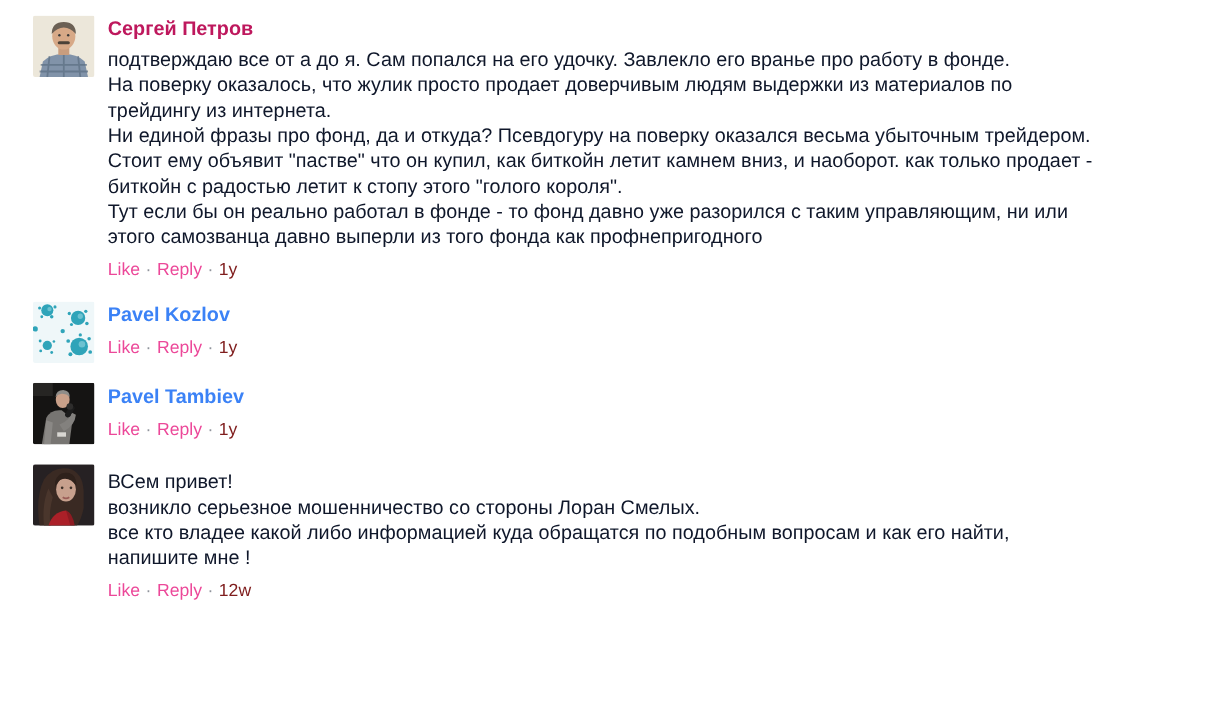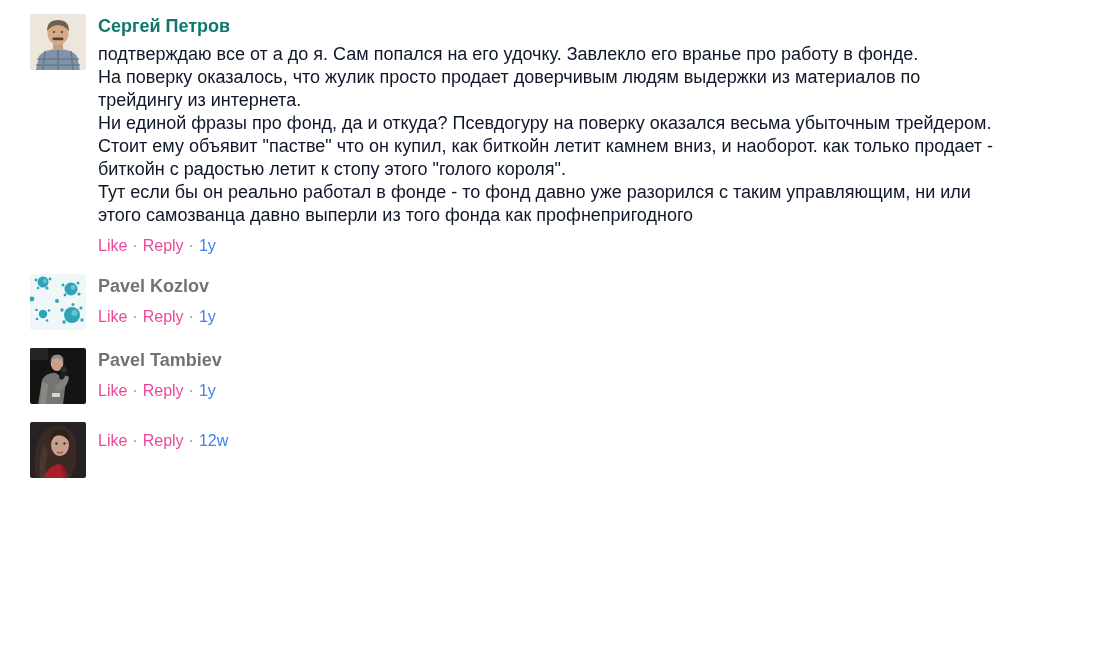--- a/index.html
+++ b/index.html
@@ -15,34 +15,34 @@
     flex: 0 0 56px; width: 56px; height: 56px;
     border-radius: 2px; overflow: hidden; cursor: pointer;
   }
   .avatar svg { display: block; }
   .content { margin-left: 12px; min-width: 0; }
   .author {
     display: inline-block;
     font-size: 18px; font-weight: bold; line-height: 24px;
     text-decoration: none; cursor: pointer;
   }
-  .author.dark { color: #0f766e; }
-  .author.link { color: #737373; }
+  .author.dark { color: #be185d; }
+  .author.link { color: #3b82f6; }
   .text {
     margin-top: 5px;
     font-size: 18px; line-height: 23px; color: #0f172a;
     white-space: pre-line;
   }
   .actions {
     margin-top: 9px;
     font-size: 16px; line-height: 20px; color: #90949c;
   }
   .actions a { color: #ec4899; text-decoration: none; cursor: pointer; }
   .sep { color: #90949c; margin: 0 5px; }
-  .time { color: #3b82f6; cursor: pointer; }
+  .time { color: #7f1d1d; cursor: pointer; }
 </style>
 </head>
 <body>
 
 <div class="comments-list">
 
   <div class="comment">
     <div class="avatar">
       <svg width="56" height="56" viewBox="0 0 56 56">
         <rect width="56" height="56" fill="#ece7da"></rect>
@@ -154,19 +154,23 @@
         <ellipse cx="30" cy="23" rx="9" ry="11" fill="#c7a08d"></ellipse>
         <path d="M20 16 Q23 6 33 8 Q40 10 39.5 20 Q34 12 27 13.5 Q22 14.5 20 22 Z" fill="#2e211b"></path>
         <circle cx="26.5" cy="21.5" r="1.2" fill="#3c2f28"></circle>
         <circle cx="34.5" cy="21.5" r="1.2" fill="#3c2f28"></circle>
         <path d="M27 30 Q30 32 33 30" stroke="#9a5d57" stroke-width="1.6" fill="none"></path>
         <path d="M14 56 Q18 43 30 42 L34 46 L34 56 Z" fill="#ab2028"></path>
         <path d="M30 42 Q36 44 38 56 L34 56 Z" fill="#8e1b22"></path>
       </svg>
     </div>
     <div class="content">
+      <div class="text">ВСем привет!
+возникло серьезное мошенничество со стороны Лоран Смелых.
+все кто владее какой либо информацией куда обращатся по подобным вопросам и как его найти,
+напишите мне !</div>
       <div class="actions">
         <a>Like</a><span class="sep">·</span><a>Reply</a><span class="sep">·</span><span class="time">12w</span>
       </div>
     </div>
   </div>
 
 </div>
 
 </body></html>

